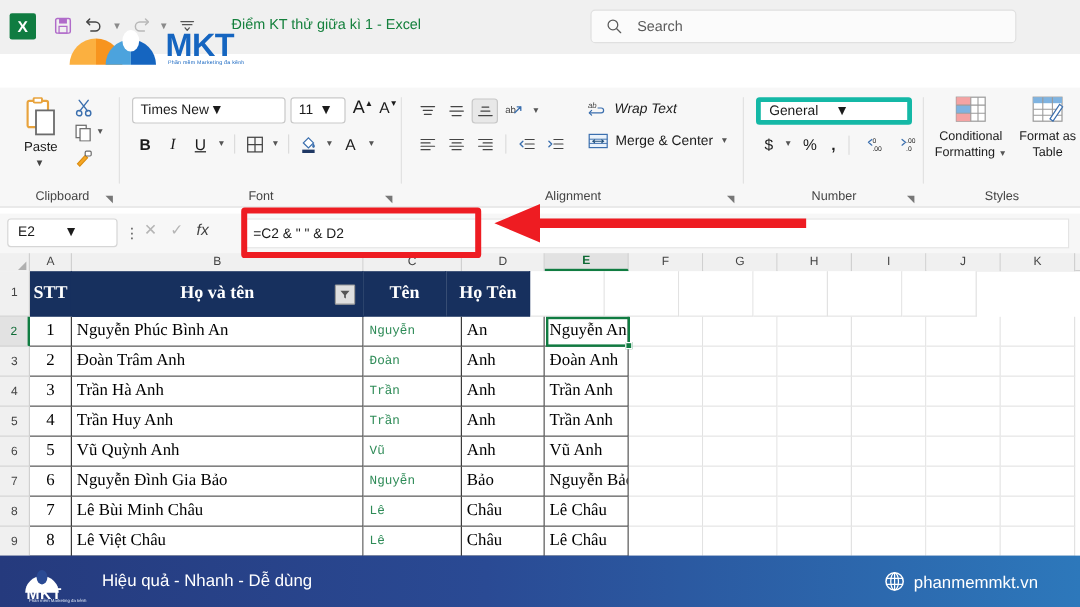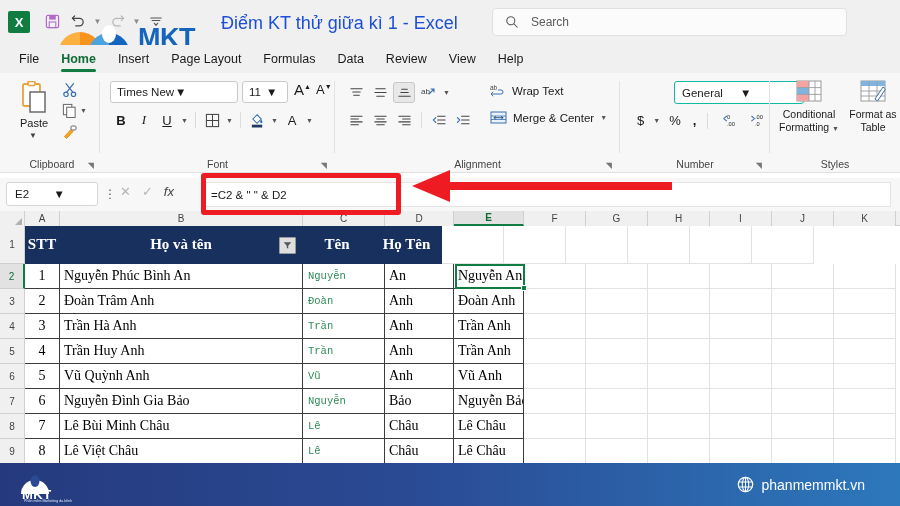--- a/index.html
+++ b/index.html
@@ -28,23 +28,22 @@
   .qat { position: absolute; left: 40px; top: 8px; display: flex; align-items: center; gap: 2px; }
   .qat-btn {
     width: 24px; height: 26px;
     display: flex; align-items: center; justify-content: center;
     color: #616161;
   }
   .qat-chev { width: 11px; height: 26px; display:flex; align-items:center; justify-content:center;
     font-size: 8px; color: #8a8a8a; }
   .doc-title {
     position: absolute; left: 193px; top: 13px;
-    font-size: 18px; color: #1d4ed8;
+    font-size: 12px; color: #15803d;
     white-space: nowrap;
-    margin-left: 28px;
   }
   .searchbox {
     position: absolute; left: 492px; top: 8px;
     width: 355px; height: 28px;
     background: #fbfbfb; border: 1px solid #e0e0e0; border-radius: 4px;
     display: flex; align-items: center; padding-left: 12px; gap: 12px;
   }
   .search-ph { font-size: 12px; color: #5b5b5b; }
 
   
@@ -123,30 +122,30 @@
     font-size: 13px; color: #1b1b1b; }
   .vsep { width: 1px; height: 16px; background: #dcdcdc; margin: 0 4px; }
 
   
   .g-align { left: 335px; width: 285px; }
   .al-r1 { position: absolute; top: 9px; left: 10px; display: flex; align-items: center; gap: 2px; }
   .al-r2 { position: absolute; top: 36px; left: 10px; display: flex; align-items: center; gap: 2px; }
   .abtn { width: 22px; height: 21px; display: flex; align-items: center; justify-content: center; }
   .abtn.sel { background: #e8e8e8; border: 1px solid #c8c8c8; border-radius: 3px; }
   .wrap-text { position: absolute; top: 10px; left: 155px; display: flex; align-items: center; gap: 6px;
-    font-size: 11.5px; color: #1b1b1b; }
+    font-size: 11.5px; color: #1b1b1b; font-style: italic; }
   .merge-center { position: absolute; top: 37px; left: 155px; display: flex; align-items: center; gap: 6px;
     font-size: 11.5px; color: #1b1b1b; }
 
   
   .g-number { left: 620px; width: 150px; }
   .numfmt {
     position: absolute; left: 10px; top: 8px; width: 130px; height: 23px;
-    background: #fff; border: 1px solid #14b8a6; border-radius: 3px;
-    display: flex; align-items: center; padding: 0 5px 0 7px; margin-left: 44px;
+    background: #fff; border: 4px solid #14b8a6; border-radius: 3px;
+    display: flex; align-items: center; padding: 0 5px 0 7px;
   }
   .numfmt span { font-size: 11.5px; color: #1b1b1b; flex: 1; }
   .num-r2 { position: absolute; top: 37px; left: 12px; display: flex; align-items: center; gap: 2px; }
   .nbtn { height: 21px; display: flex; align-items: center; justify-content: center;
     font-size: 13px; color: #1b1b1b; padding: 0 5px; }
 
   
   .g-styles { left: 770px; width: 130px; }
   .style-item { position: absolute; top: 6px; width: 62px; text-align: center; }
   .style-item .si-lbl { font-size: 10.5px; color: #1b1b1b; line-height: 13px; margin-top: 3px; }
@@ -310,31 +309,20 @@
 
     <div class="searchbox">
       <svg width="14" height="14" viewBox="0 0 16 16">
           <circle cx="6.6" cy="6.6" r="4.6" fill="none" stroke="#5b5b5b" stroke-width="1.2"></circle>
           <path d="M10.2 10.2 L14 14" stroke="#5b5b5b" stroke-width="1.2" stroke-linecap="round"></path>
         </svg>
       <span class="search-ph">Search</span>
     </div>
   </div>
 
-  <div class="tabs">
-    <div class="tab">File</div>
-    <div class="tab active">Home</div>
-    <div class="tab">Insert</div>
-    <div class="tab">Page Layout</div>
-    <div class="tab">Formulas</div>
-    <div class="tab">Data</div>
-    <div class="tab">Review</div>
-    <div class="tab">View</div>
-    <div class="tab">Help</div>
-  </div>
 
   <div class="ribbon">
 
     <div class="rgroup g-clipboard">
       <div class="paste-ico">
         <svg width="32" height="34" viewBox="0 0 32 34">
             <rect x="5" y="3" width="17" height="22" rx="1.5" fill="#fff" stroke="#e8a33d" stroke-width="1.8"></rect>
             <rect x="10" y="0.5" width="7" height="4" rx="1" fill="#fff" stroke="#e8a33d" stroke-width="1.6"></rect>
             <rect x="12" y="11" width="15" height="20" fill="#fff" stroke="#6b6b6b" stroke-width="1.5"></rect>
           </svg>
@@ -741,20 +729,21 @@
   </svg>
 
   <div class="footer">
     <svg class="f-logo" viewBox="0 0 56 34">
       <path d="M3 26 A14 14 0 0 1 17 12 L17 26 Z" fill="#ffffff"></path>
       <path d="M17 12 A14 14 0 0 1 31 26 L17 26 Z" fill="#ffffff"></path>
       <ellipse cx="17" cy="13" rx="4.5" ry="6" fill="#2a4a94"></ellipse>
     </svg>
     <div class="f-mkt">MKT</div>
     <div class="f-mkt-sub">Phần mềm Marketing đa kênh</div>
+    <div class="f-slogan">Hiệu quả - Nhanh - Dễ dùng</div>
     <div class="f-site">
       <svg width="17" height="17" viewBox="0 0 18 18">
         <circle cx="9" cy="9" r="7.6" fill="none" stroke="#fff" stroke-width="1.3"></circle>
         <ellipse cx="9" cy="9" rx="3.4" ry="7.6" fill="none" stroke="#fff" stroke-width="1.1"></ellipse>
         <path d="M1.6 6.4 H16.4 M1.6 11.6 H16.4 M9 1.4 V16.6" stroke="#fff" stroke-width="1.1"></path>
       </svg>
       <span>phanmemmkt.vn</span>
     </div>
   </div>
 

